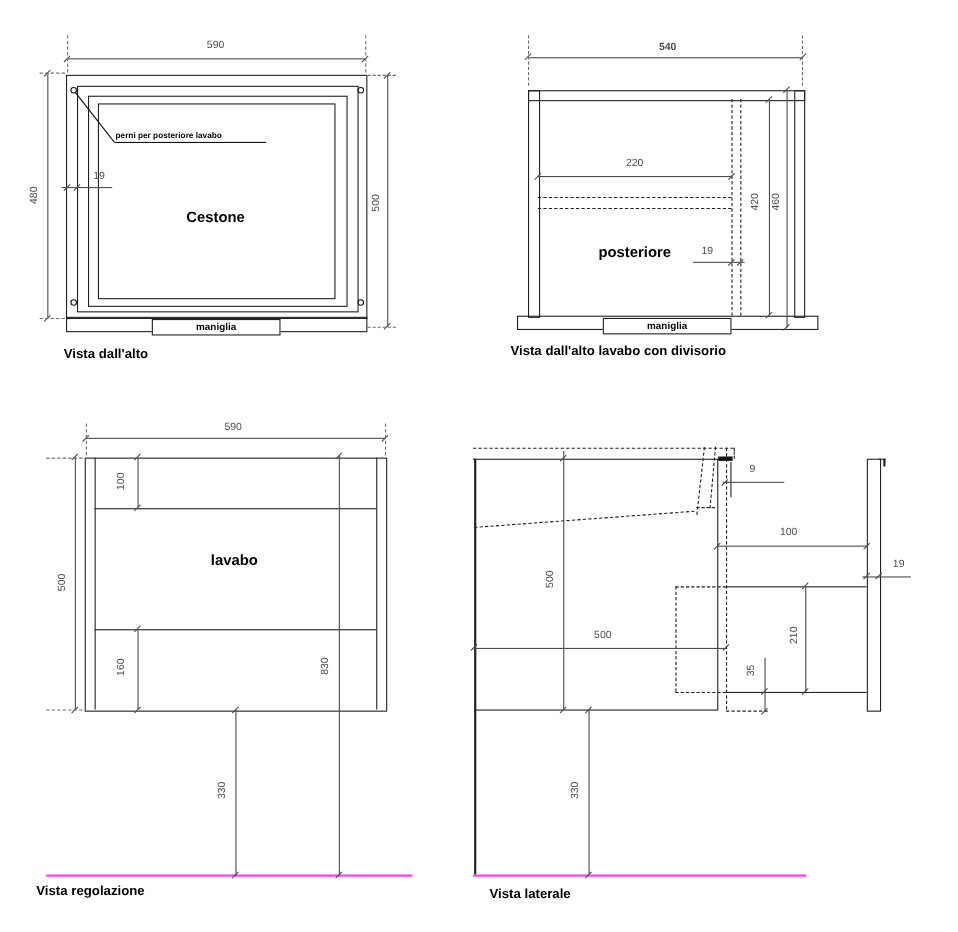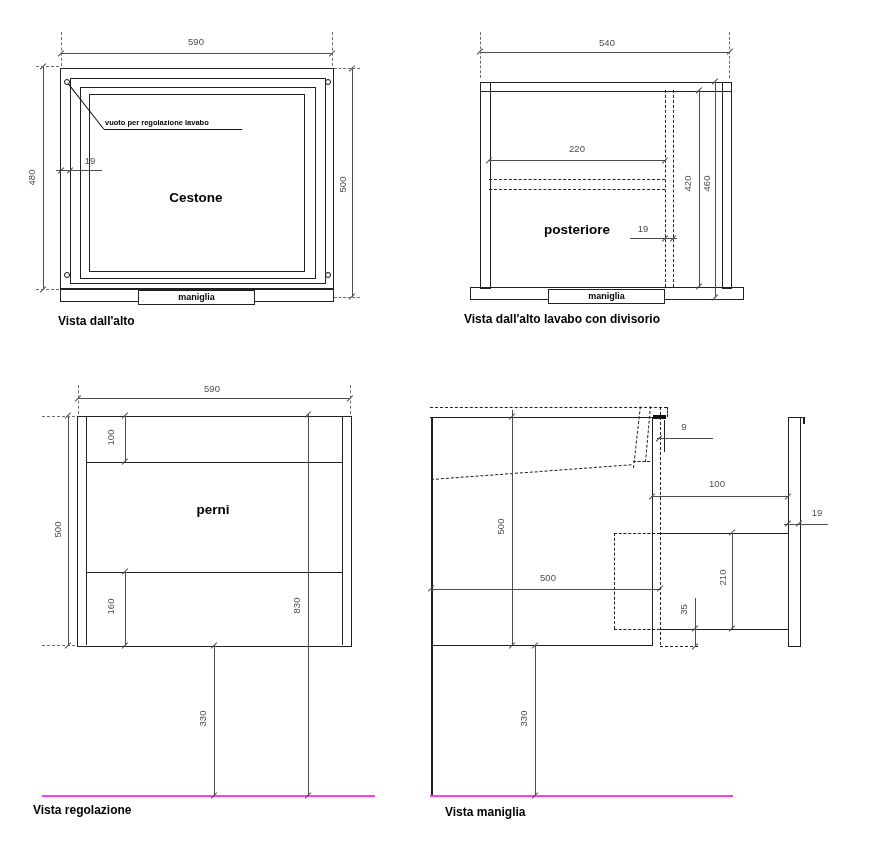--- a/index.html
+++ b/index.html
@@ -52,21 +52,21 @@
     <div class="pin" style="left:63.5px;top:272px;"></div>
     <div class="pin" style="left:324.5px;top:272px;"></div>
 
     <div class="rect" style="left:60px;top:287.5px;width:272px;height:12px;"></div>
     <div class="hand" style="left:138px;top:290px;width:115px;height:13px;line-height:13px;">
       <span>maniglia</span>
     </div>
 
     <div class="rl" style="left:68px;top:83px;width:58px;transform:rotate(52deg);"></div>
     <div class="hl" style="left:104px;top:129px;width:138px;height:1.3px;background:#111;"></div>
-    <div class="lbl" style="left:105px;top:118px;font-size:7.5px;">vuoto per regolazione lavabo</div>
+    <div class="lbl" style="left:105px;top:118px;font-size:7.5px;">perni per posteriore lavabo</div>
 
     <div class="lbl big" style="left:146px;top:190px;">Cestone</div>
 
     <div class="lbl ttl" style="left:58px;top:314px;">Vista dall'alto</div>
 
     <div class="hg" style="left:61px;top:53px;width:271px;"></div>
     <div class="tk" style="left:57px;top:52.5px;"></div>
     <div class="tk" style="left:328px;top:52.5px;"></div>
     <div class="vx" style="left:61px;top:32px;height:34px;"></div>
     <div class="vx" style="left:332px;top:32px;height:34px;"></div>
@@ -108,21 +108,21 @@
     </div>
 
     <div class="lbl big" style="left:527px;top:222px;">posteriore</div>
     <div class="lbl ttl" style="left:464px;top:312px;">Vista dall'alto lavabo con divisorio</div>
 
     <div class="hg" style="left:480px;top:51.5px;width:250px;"></div>
     <div class="tk" style="left:476px;top:51px;"></div>
     <div class="tk" style="left:726px;top:51px;"></div>
     <div class="vx" style="left:480px;top:32px;height:46px;"></div>
     <div class="vx" style="left:728.5px;top:32px;height:46px;"></div>
-    <div class="dt" style="left:592px;top:37px;width:30px;">540</div>
+    <div class="dt" style="left:592px;top:37px;width:30px;font-weight:bold;">540</div>
 
     <div class="hg" style="left:489px;top:160px;width:176px;"></div>
     <div class="tk" style="left:485px;top:159.5px;"></div>
     <div class="tk" style="left:661px;top:159.5px;"></div>
     <div class="dt" style="left:562px;top:143px;width:30px;">220</div>
 
     <div class="vg" style="left:698.5px;top:90px;height:196.5px;"></div>
     <div class="tk" style="left:694.5px;top:89.5px;"></div>
     <div class="tk" style="left:694.5px;top:286px;"></div>
     <div class="dt v" style="left:674px;top:178px;">420</div>
@@ -137,21 +137,21 @@
     <div class="tk" style="left:669px;top:237.5px;"></div>
     <div class="dt" style="left:628px;top:223px;width:30px;">19</div>
   </div>
 
   <div>
     <div class="rect" style="left:77px;top:415.5px;width:273px;height:229.5px;"></div>
     <div class="vl" style="left:86px;top:415.5px;height:229.5px;width:1.2px;"></div>
     <div class="vl" style="left:341.5px;top:415.5px;height:229.5px;width:1.2px;"></div>
     <div class="hl" style="left:86px;top:461.5px;width:256px;"></div>
     <div class="hl" style="left:86px;top:571.5px;width:256px;"></div>
-    <div class="lbl big" style="left:163px;top:502px;">perni</div>
+    <div class="lbl big" style="left:163px;top:502px;">lavabo</div>
     <div class="lbl ttl" style="left:33px;top:803px;">Vista regolazione</div>
 
     <div class="floor" style="left:42px;top:794.5px;width:333px;background:#ff3bf0;"></div>
 
     <div class="hg" style="left:78px;top:398px;width:272px;"></div>
     <div class="tk" style="left:74px;top:397.5px;"></div>
     <div class="tk" style="left:346px;top:397.5px;"></div>
     <div class="vx" style="left:78px;top:385px;height:29px;"></div>
     <div class="vx" style="left:350px;top:385px;height:29px;"></div>
     <div class="dt" style="left:197px;top:383px;width:30px;">590</div>
@@ -205,21 +205,21 @@
 
     <div class="vd" style="left:613.5px;top:532.5px;height:96px;"></div>
     <div class="hd" style="left:613.5px;top:532.5px;width:46px;"></div>
     <div class="hd" style="left:613.5px;top:628.5px;width:46px;"></div>
 
     <div class="rd" style="left:431px;top:478.5px;width:201px;transform:rotate(-4.2deg);"></div>
     <div class="rd" style="left:633px;top:468px;width:62px;transform:rotate(-83.6deg);"></div>
     <div class="rd" style="left:645px;top:462px;width:56px;transform:rotate(-84.9deg);"></div>
     <div class="hd" style="left:633px;top:461px;width:17px;"></div>
 
-    <div class="lbl ttl" style="left:445px;top:805px;">Vista maniglia</div>
+    <div class="lbl ttl" style="left:445px;top:805px;">Vista laterale</div>
     <div class="floor" style="left:430px;top:794.5px;width:303px;background:#ff3bf0;"></div>
 
     <div class="vg" style="left:511.5px;top:410px;height:235px;"></div>
     <div class="tk" style="left:507.5px;top:416px;"></div>
     <div class="tk" style="left:507.5px;top:644.5px;"></div>
     <div class="dt v" style="left:487px;top:521px;">500</div>
 
     <div class="hg" style="left:431px;top:588.5px;width:229px;"></div>
     <div class="tk" style="left:427px;top:588px;"></div>
     <div class="tk" style="left:656px;top:588px;"></div>

